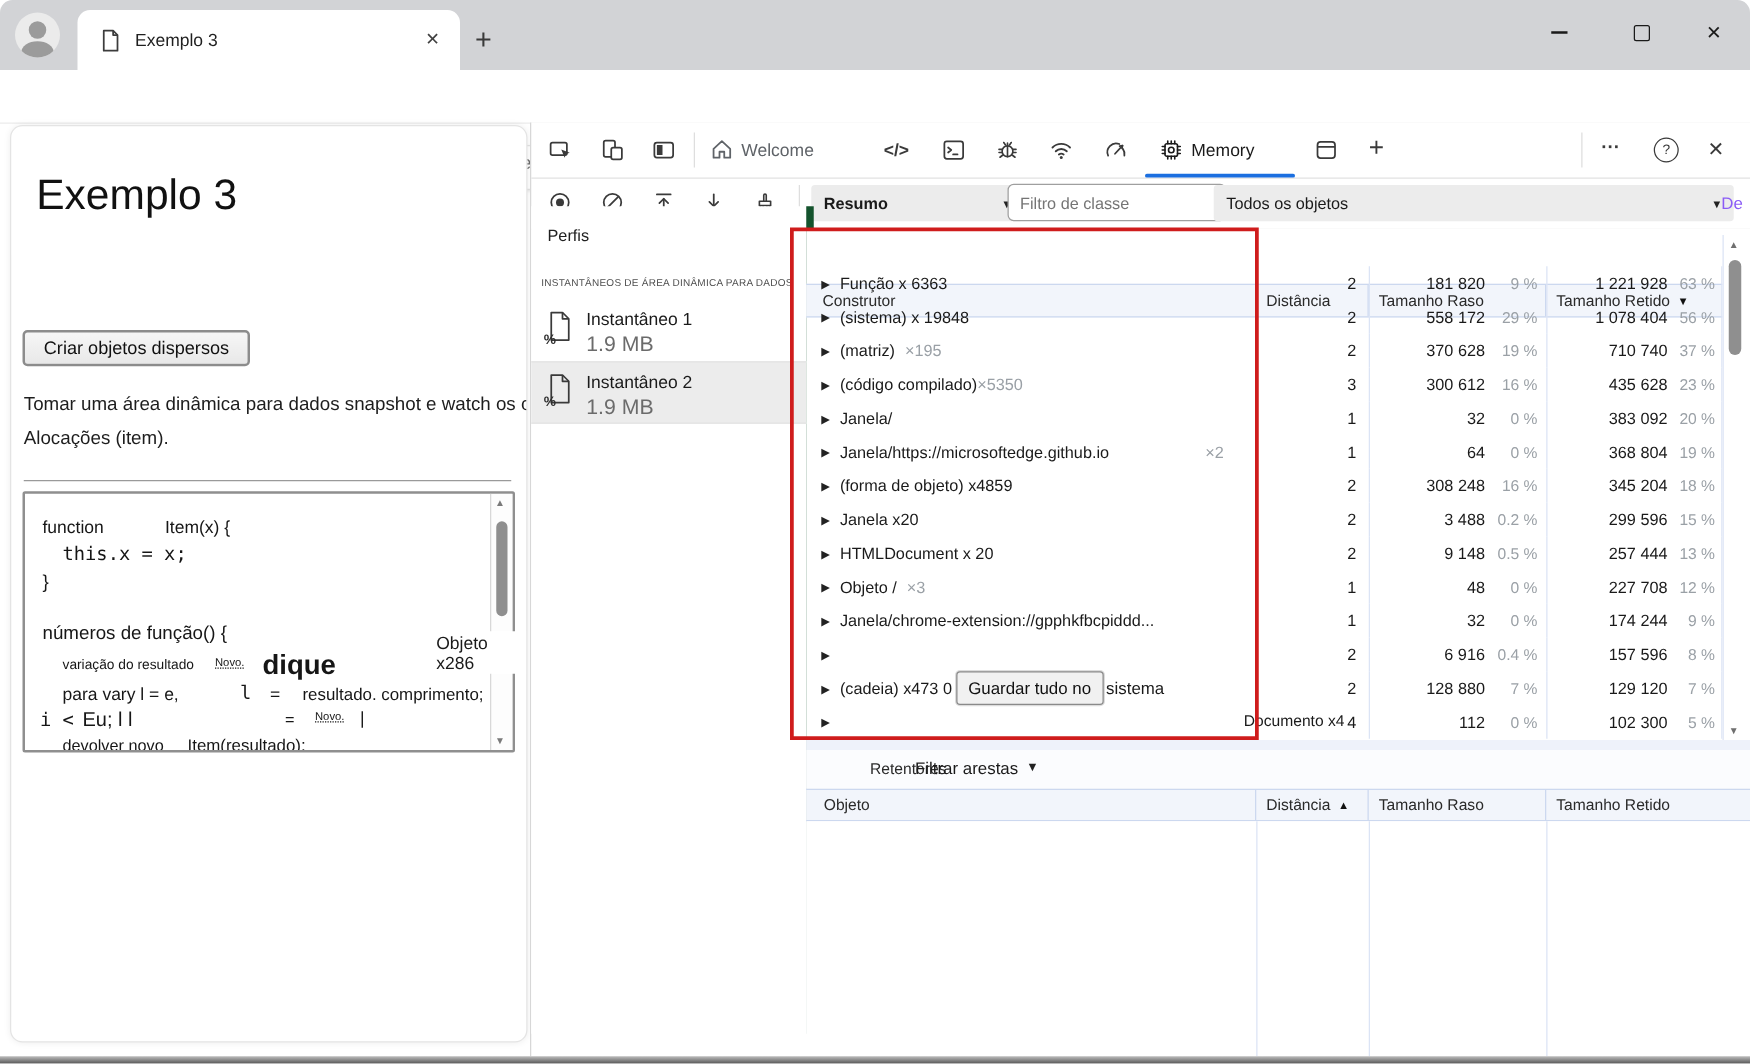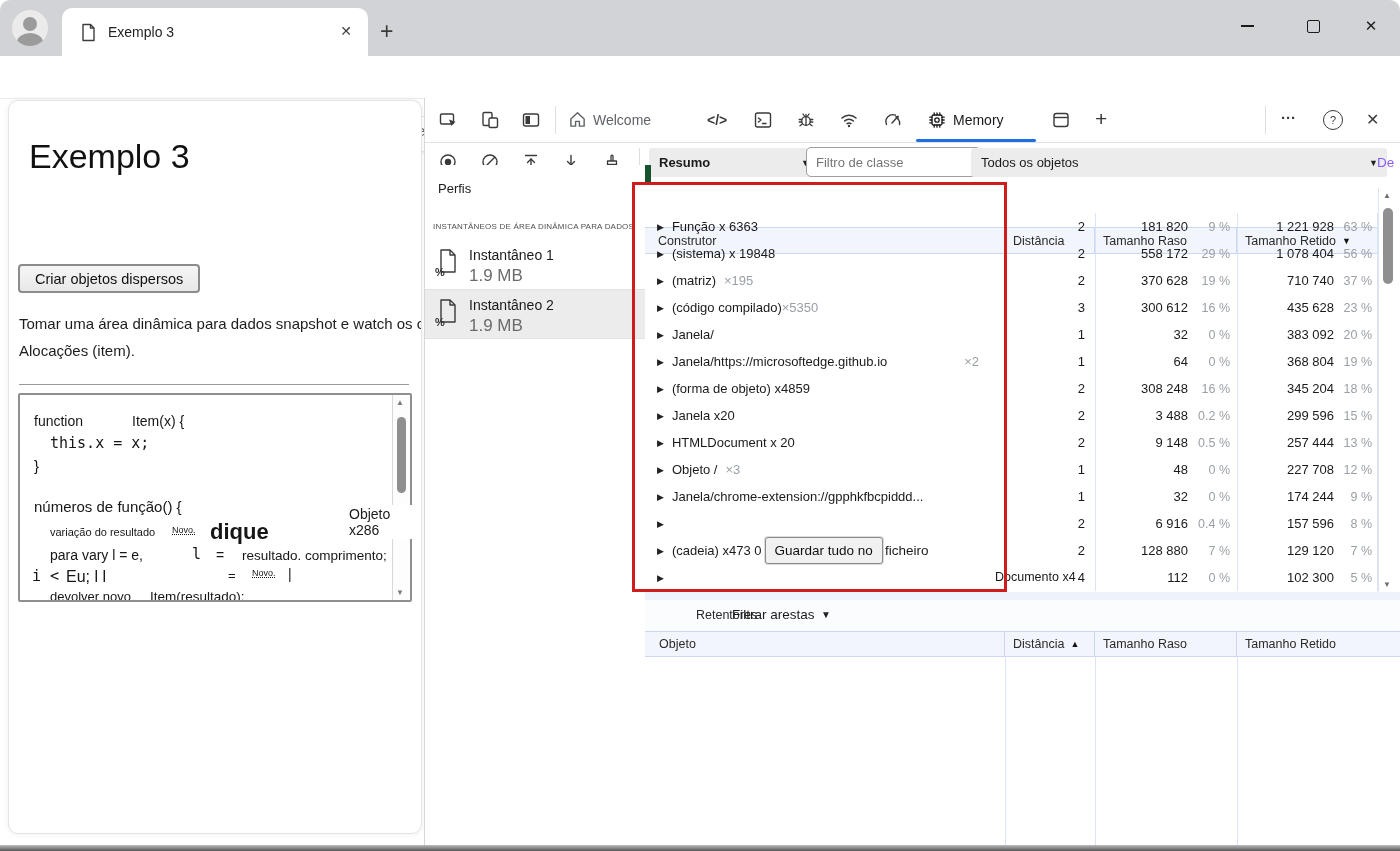--- a/index.html
+++ b/index.html
@@ -596,21 +596,21 @@
             <div class="hc hc4">
               <span class="num">157 596</span>
               <span class="pct">8 %</span>
             </div>
           </div>
           <div class="hrow">
             <div class="hc hc1">
               <span class="tri">▶</span>
               <span class="hlabel">(cadeia) x473 0</span>
               <button class="savebtn">Guardar tudo no</button>
-              <span class="hafter">ficheiro</span>
+              <span class="hafter">sistema</span>
             </div>
             <div class="hc hc2">
               <span>2</span>
             </div>
             <div class="hc hc3">
               <span class="num">128 880</span>
               <span class="pct">7 %</span>
             </div>
             <div class="hc hc4">
               <span class="num">129 120</span>

